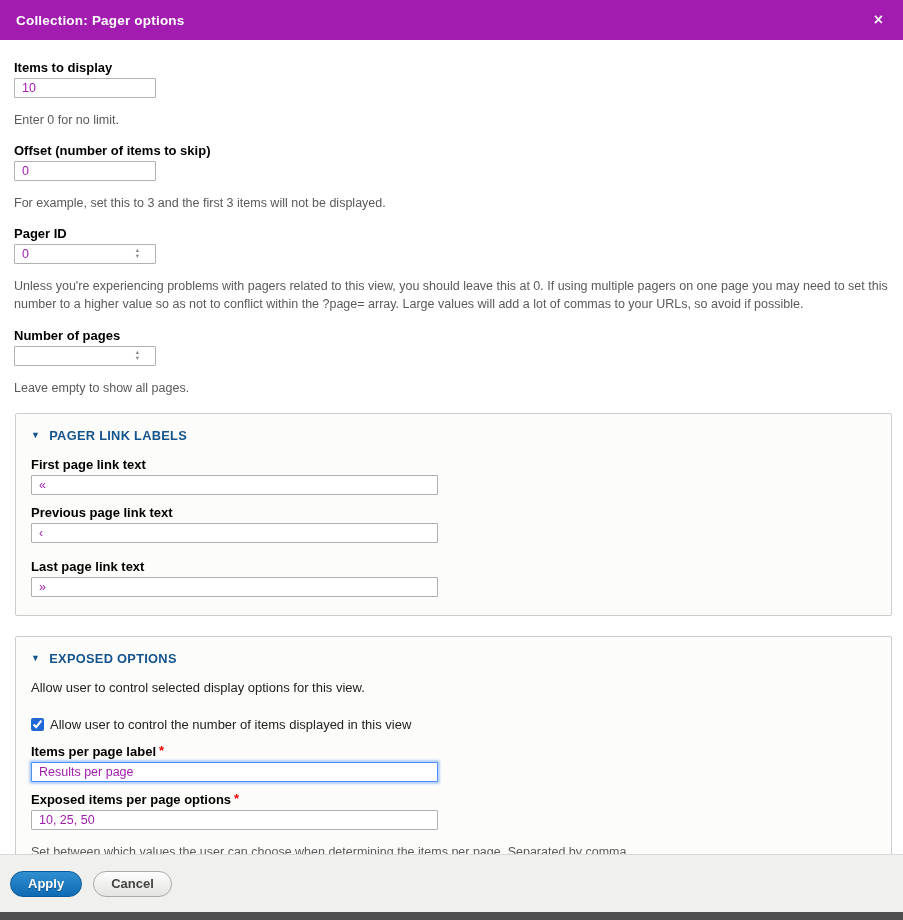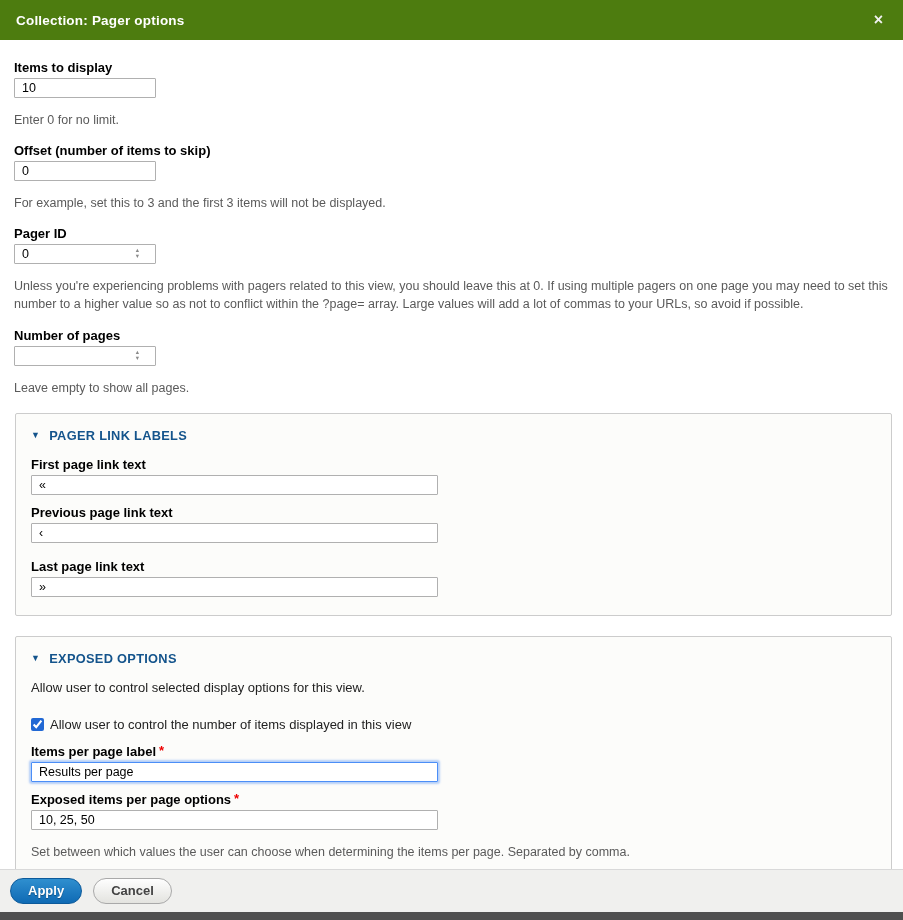--- a/index.html
+++ b/index.html
@@ -8,21 +8,21 @@
     font-family: "Liberation Sans", "DejaVu Sans", sans-serif;
     background: #ffffff;
     color: #000;
     display: flex;
     flex-direction: column;
   }
 
   
   .titlebar {
     height: 40px;
-    background: #4d7c0f;
+    background: #a21caf;
     display: flex;
     align-items: center;
     padding: 0 16px;
     flex: 0 0 auto;
   }
   .titlebar .title {
     color: #ffffff;
     font-weight: bold;
     font-size: 13.5px;
     letter-spacing: .2px;
@@ -59,21 +59,21 @@
     font-weight: bold;
     margin-left: 3px;
     position: relative;
     top: -1px;
   }
   input.text {
     height: 20px;
     border: 1px solid #b0b0b0;
     border-radius: 1px;
     background: #ffffff;
-    color: #000000;
+    color: #a21caf;
     font-family: "Liberation Sans", "DejaVu Sans", sans-serif;
     font-size: 12.5px;
     padding: 1px 7px;
     width: 142px;
   }
   input.text.wide { width: 407px; }
   input.text.focused {
     border: 1px solid #4b8ef7;
     box-shadow: 0 0 2px 2px rgba(66,133,244,.38);
   }
@@ -147,21 +147,21 @@
 
   
   .footer {
     flex: 0 0 auto;
     border-top: 1px solid #d9d9d9;
     background: #f0f0ee;
     padding: 9px 10px;
     display: flex;
     align-items: center;
     gap: 11px;
-    height: 43px;
+    height: 58px;
   }
   .btn {
     font-family: "Liberation Sans", "DejaVu Sans", sans-serif;
     font-size: 13px;
     font-weight: bold;
     border-radius: 14px;
     padding: 4px 17px 5px 17px;
     cursor: pointer;
   }
   .btn-primary {

